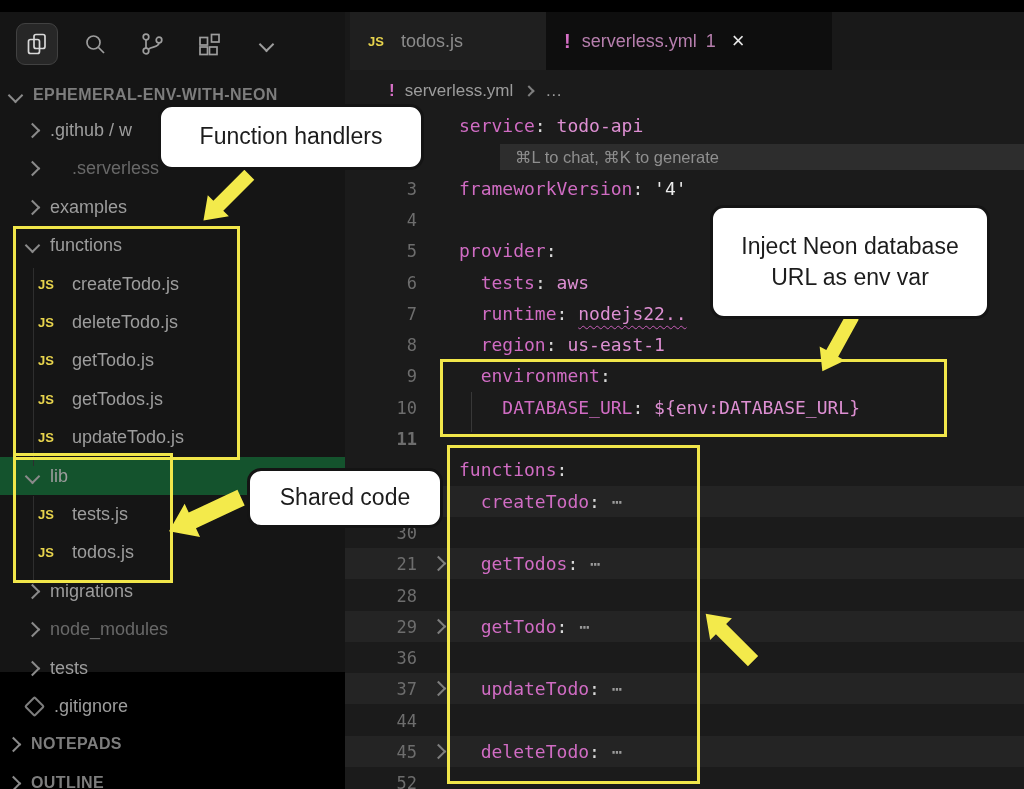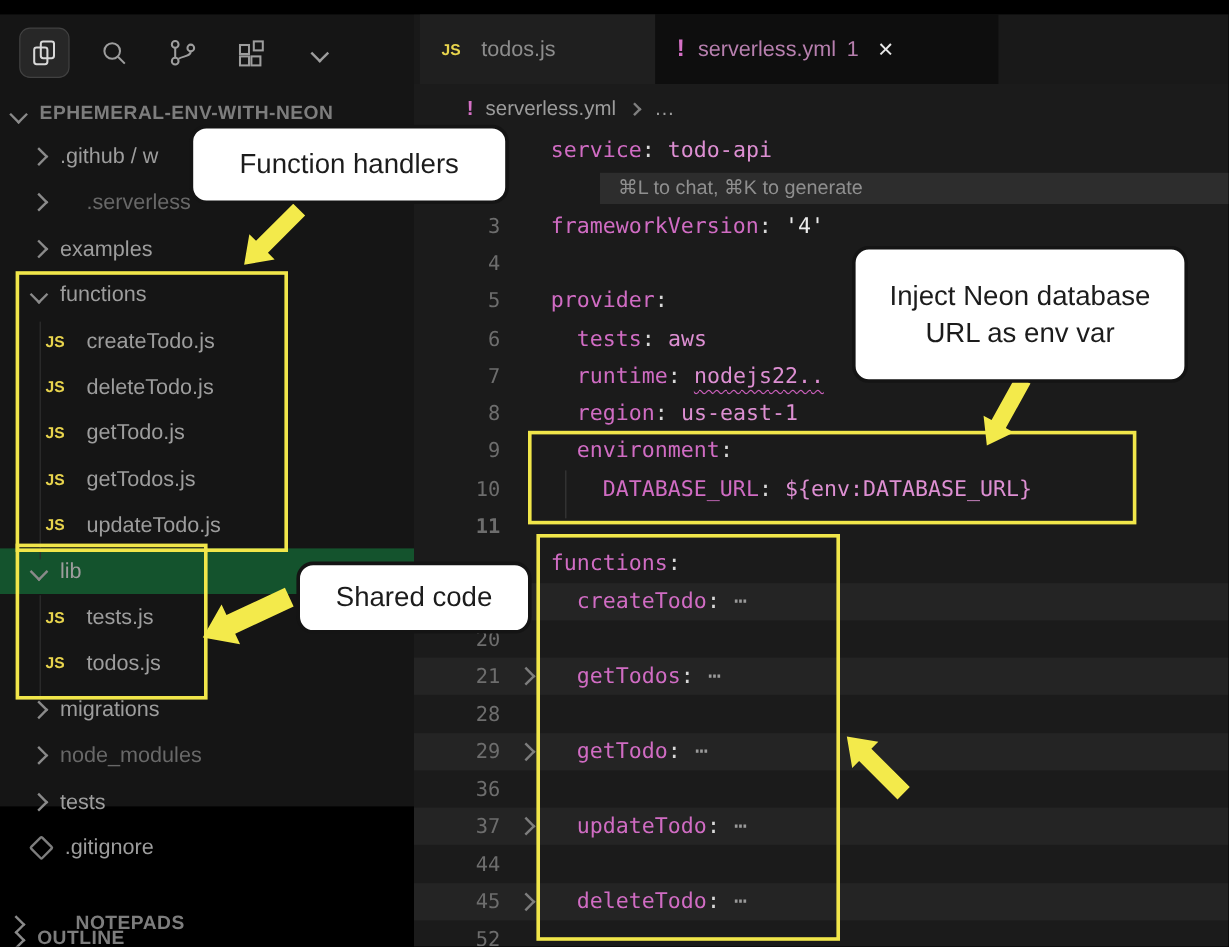--- a/index.html
+++ b/index.html
@@ -164,21 +164,21 @@
           <span class="tlabel">node_modules</span>
         </div>
         <div class="trow" style="top: 637px;">
           <span class="chev" style="margin-left: 27px;"></span>
           <span class="tlabel">tests</span>
         </div>
         <div class="trow" style="top: 675px;">
           <span class="gitico" style="margin-left: 27px;"></span>
           <span class="tlabel">.gitignore</span>
         </div>
-        <div class="trow sect" style="top: 739px; gap: 32px;">
+        <div class="trow sect" style="top: 713px;">
           <span class="chev" style="margin-left: 8px;"></span>
           <span class="tlabel">NOTEPADS</span>
         </div>
         <div class="trow sect" style="top: 752px;">
           <span class="chev" style="margin-left: 8px;"></span>
           <span class="tlabel">OUTLINE</span>
         </div>
       </div>
     <div class="guide" style="left:33px;top:256px;height:198px;"></div>
     <div class="guide" style="left:33px;top:484px;height:88px;"></div>
@@ -264,21 +264,21 @@
           <span class="lnum"></span>
           <span class="foldz"></span>
           <span class="ctext"><span class="tk-k">functions</span><span class="tk-p">:</span></span>
         </div>
         <div class="crow chl" style="top: 416px;">
           <span class="lnum"></span>
           <span class="foldz"></span>
           <span class="ctext"><span class="tk-p">  </span><span class="tk-k">createTodo</span><span class="tk-p">:</span><span class="tk-e"> ⋯</span></span>
         </div>
         <div class="crow" style="top: 447px;">
-          <span class="lnum">20</span>
+          <span class="lnum">30</span>
           <span class="foldz"></span>
           <span class="ctext"></span>
         </div>
         <div class="crow chl" style="top: 478px;">
           <span class="lnum">21</span>
           <span class="foldz">
             <span class="chev"></span>
           </span>
           <span class="ctext"><span class="tk-p">  </span><span class="tk-k">getTodos</span><span class="tk-p">:</span><span class="tk-e"> ⋯</span></span>
         </div>

